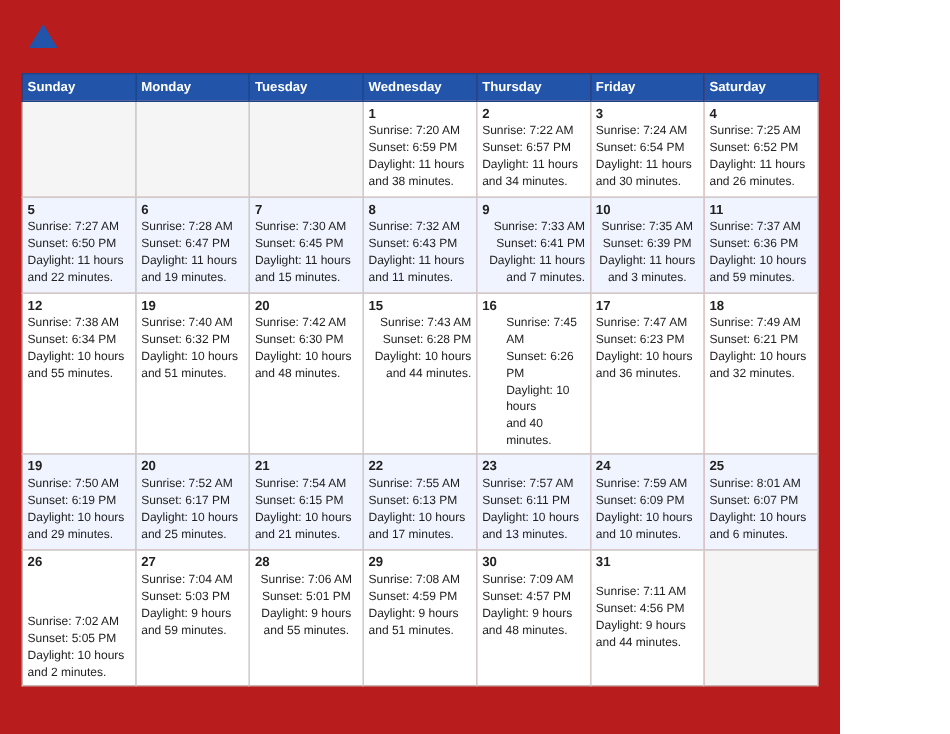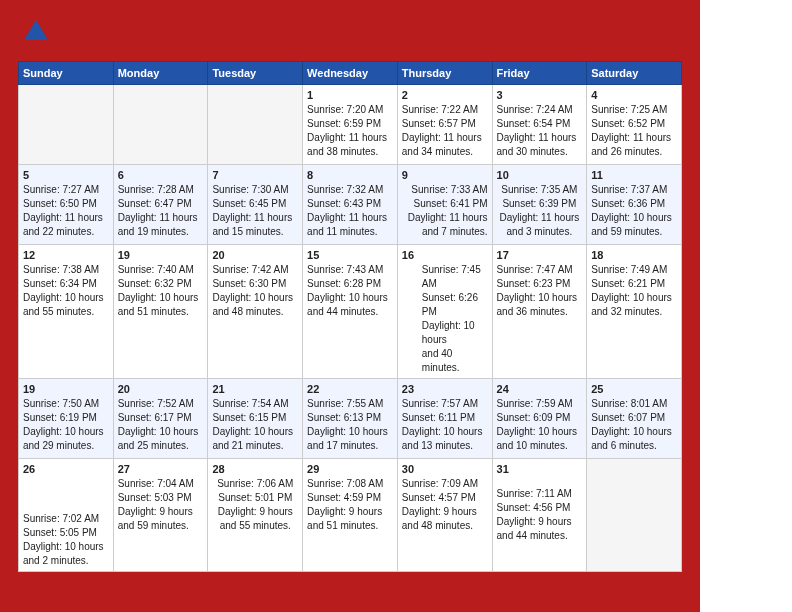--- a/index.html
+++ b/index.html
@@ -230,21 +230,21 @@
           </td>
           <td>
             <span class="day-number">20</span>
             <div class="day-info" style="white-space: pre-line;">Sunrise: 7:42 AM
 Sunset: 6:30 PM
 Daylight: 10 hours
 and 48 minutes.</div>
           </td>
           <td>
             <span class="day-number">15</span>
-            <div class="day-info" style="white-space: pre-line;">Sunrise: 7:43 AM
+            <div class="day-info" style="white-space: pre-line; text-align: right;">Sunrise: 7:43 AM
 Sunset: 6:28 PM
 Daylight: 10 hours
 and 44 minutes.</div>
           </td>
           <td>
             <span class="day-number">16</span>
             <div class="day-info" style="white-space: pre-line; margin-left: 20px;">Sunrise: 7:45 AM
 Sunset: 6:26 PM
 Daylight: 10 hours
 and 40 minutes.</div>

